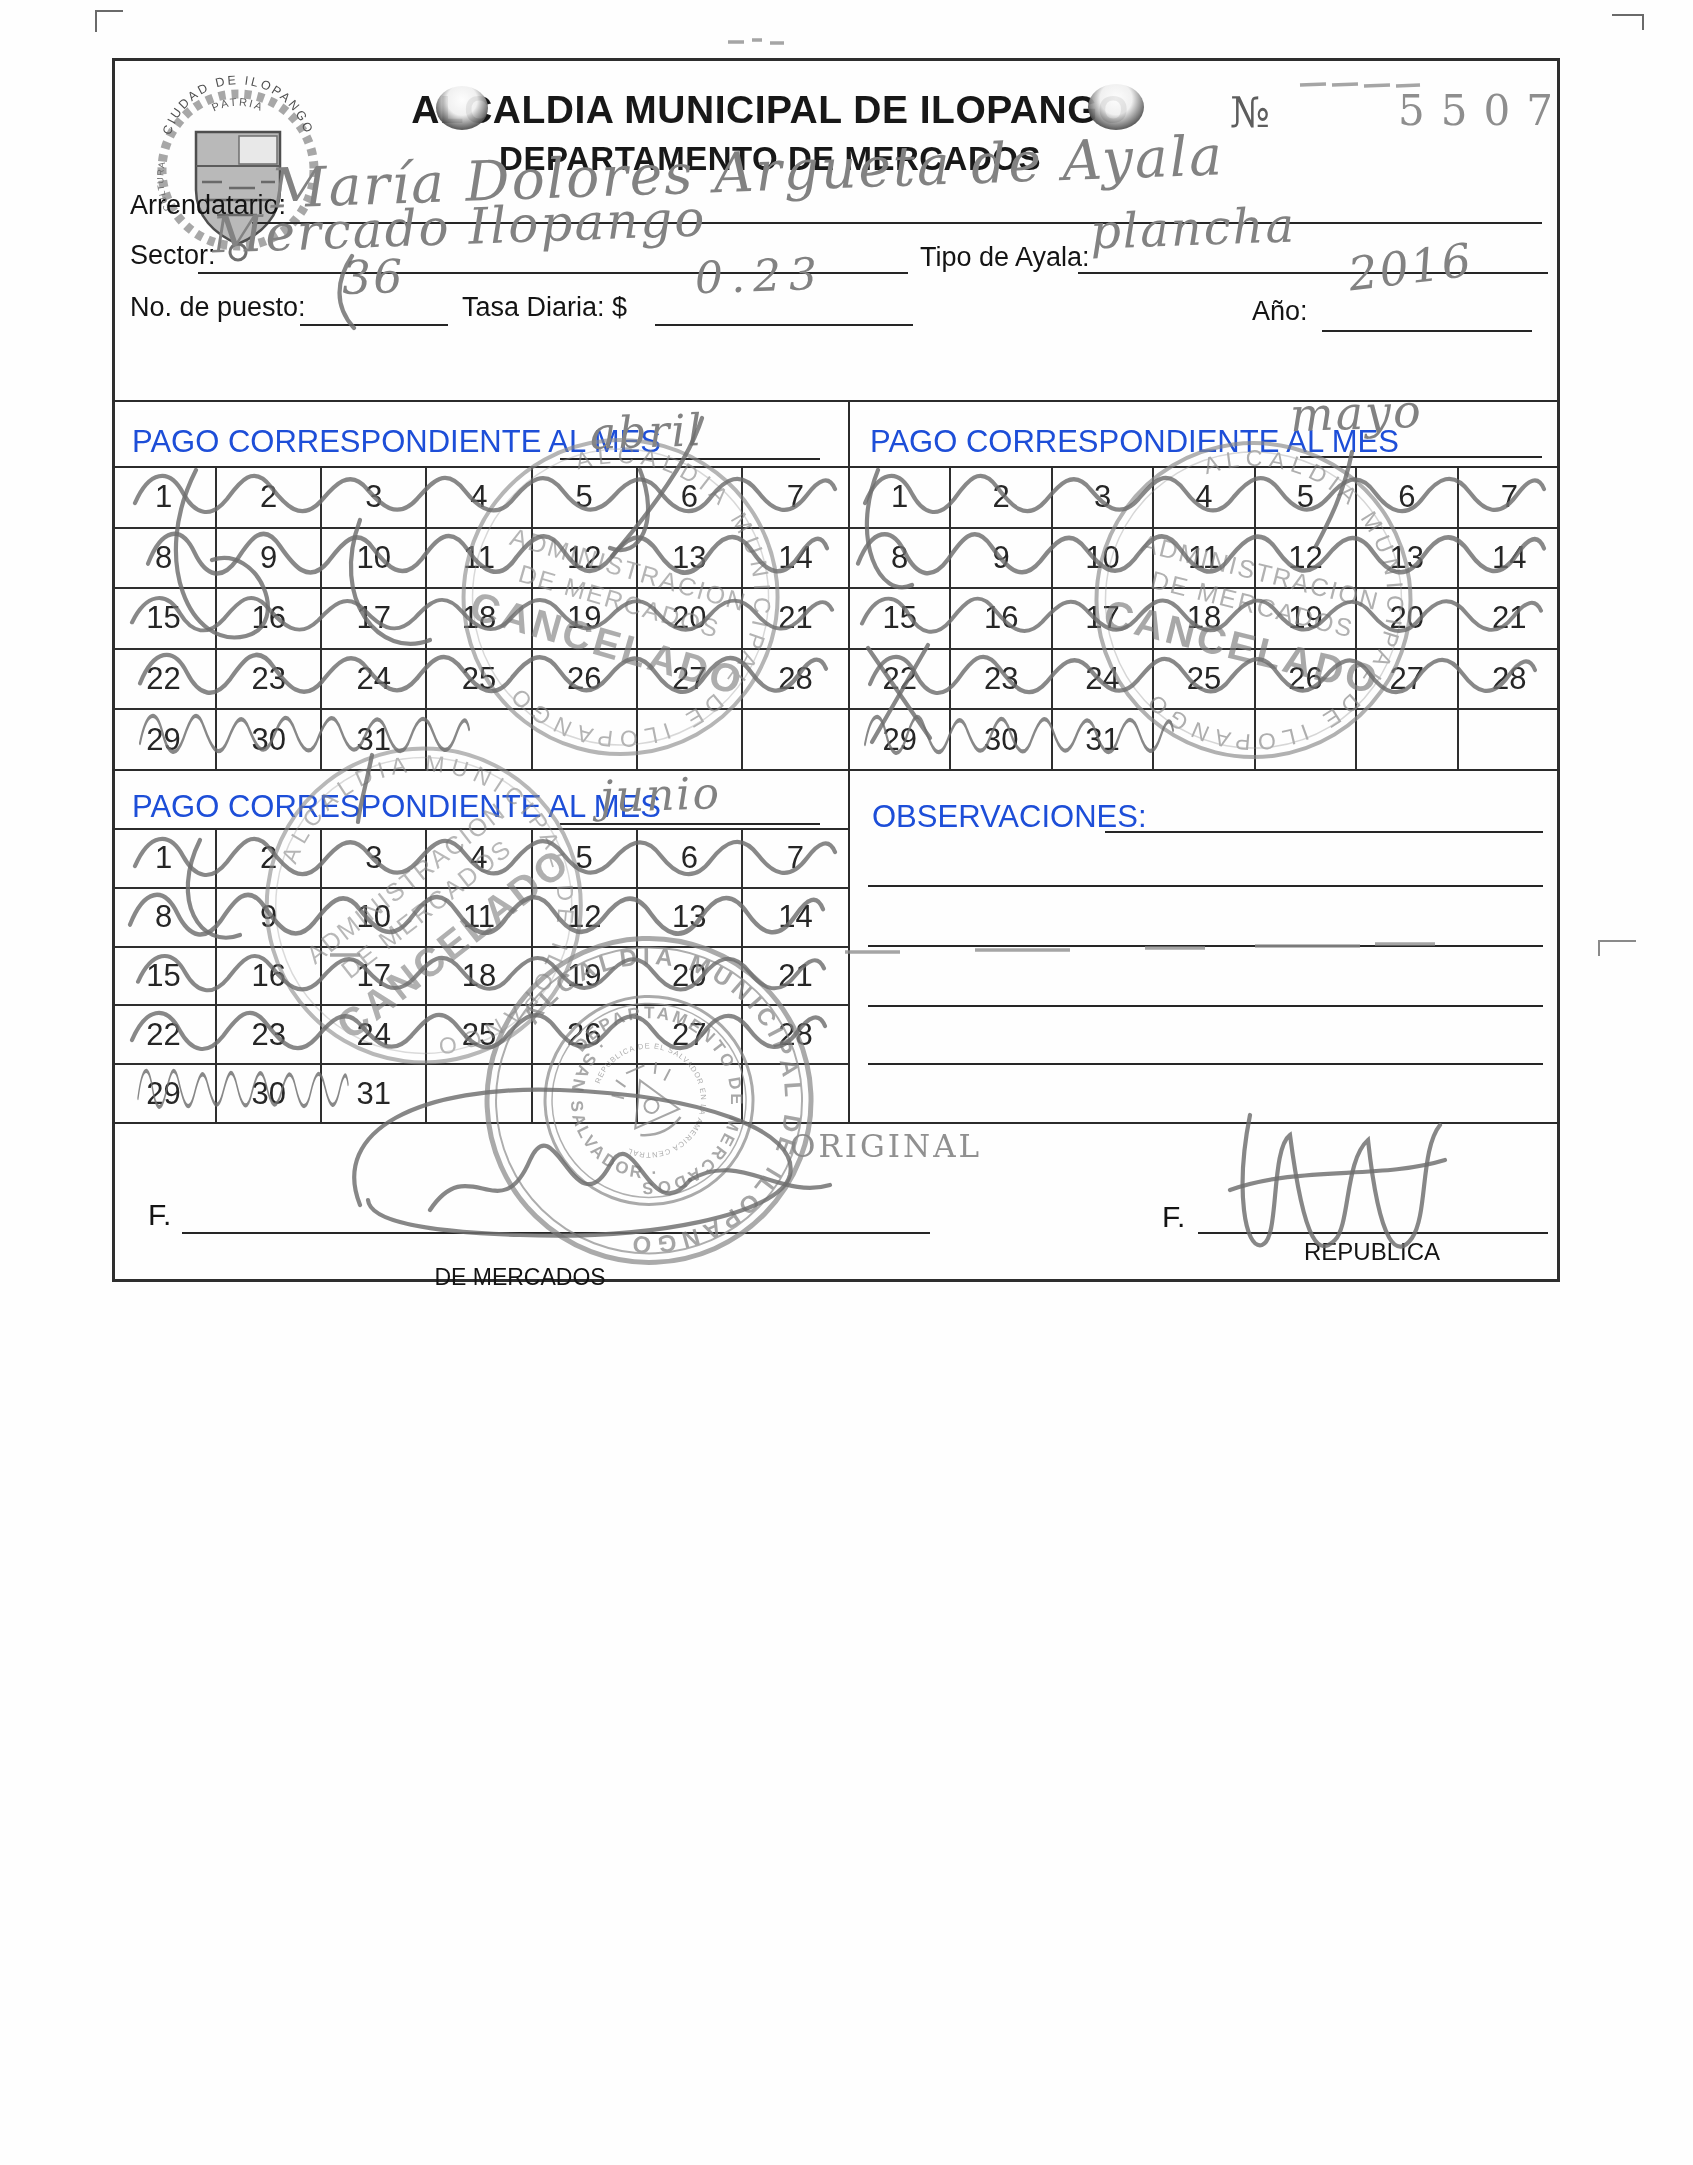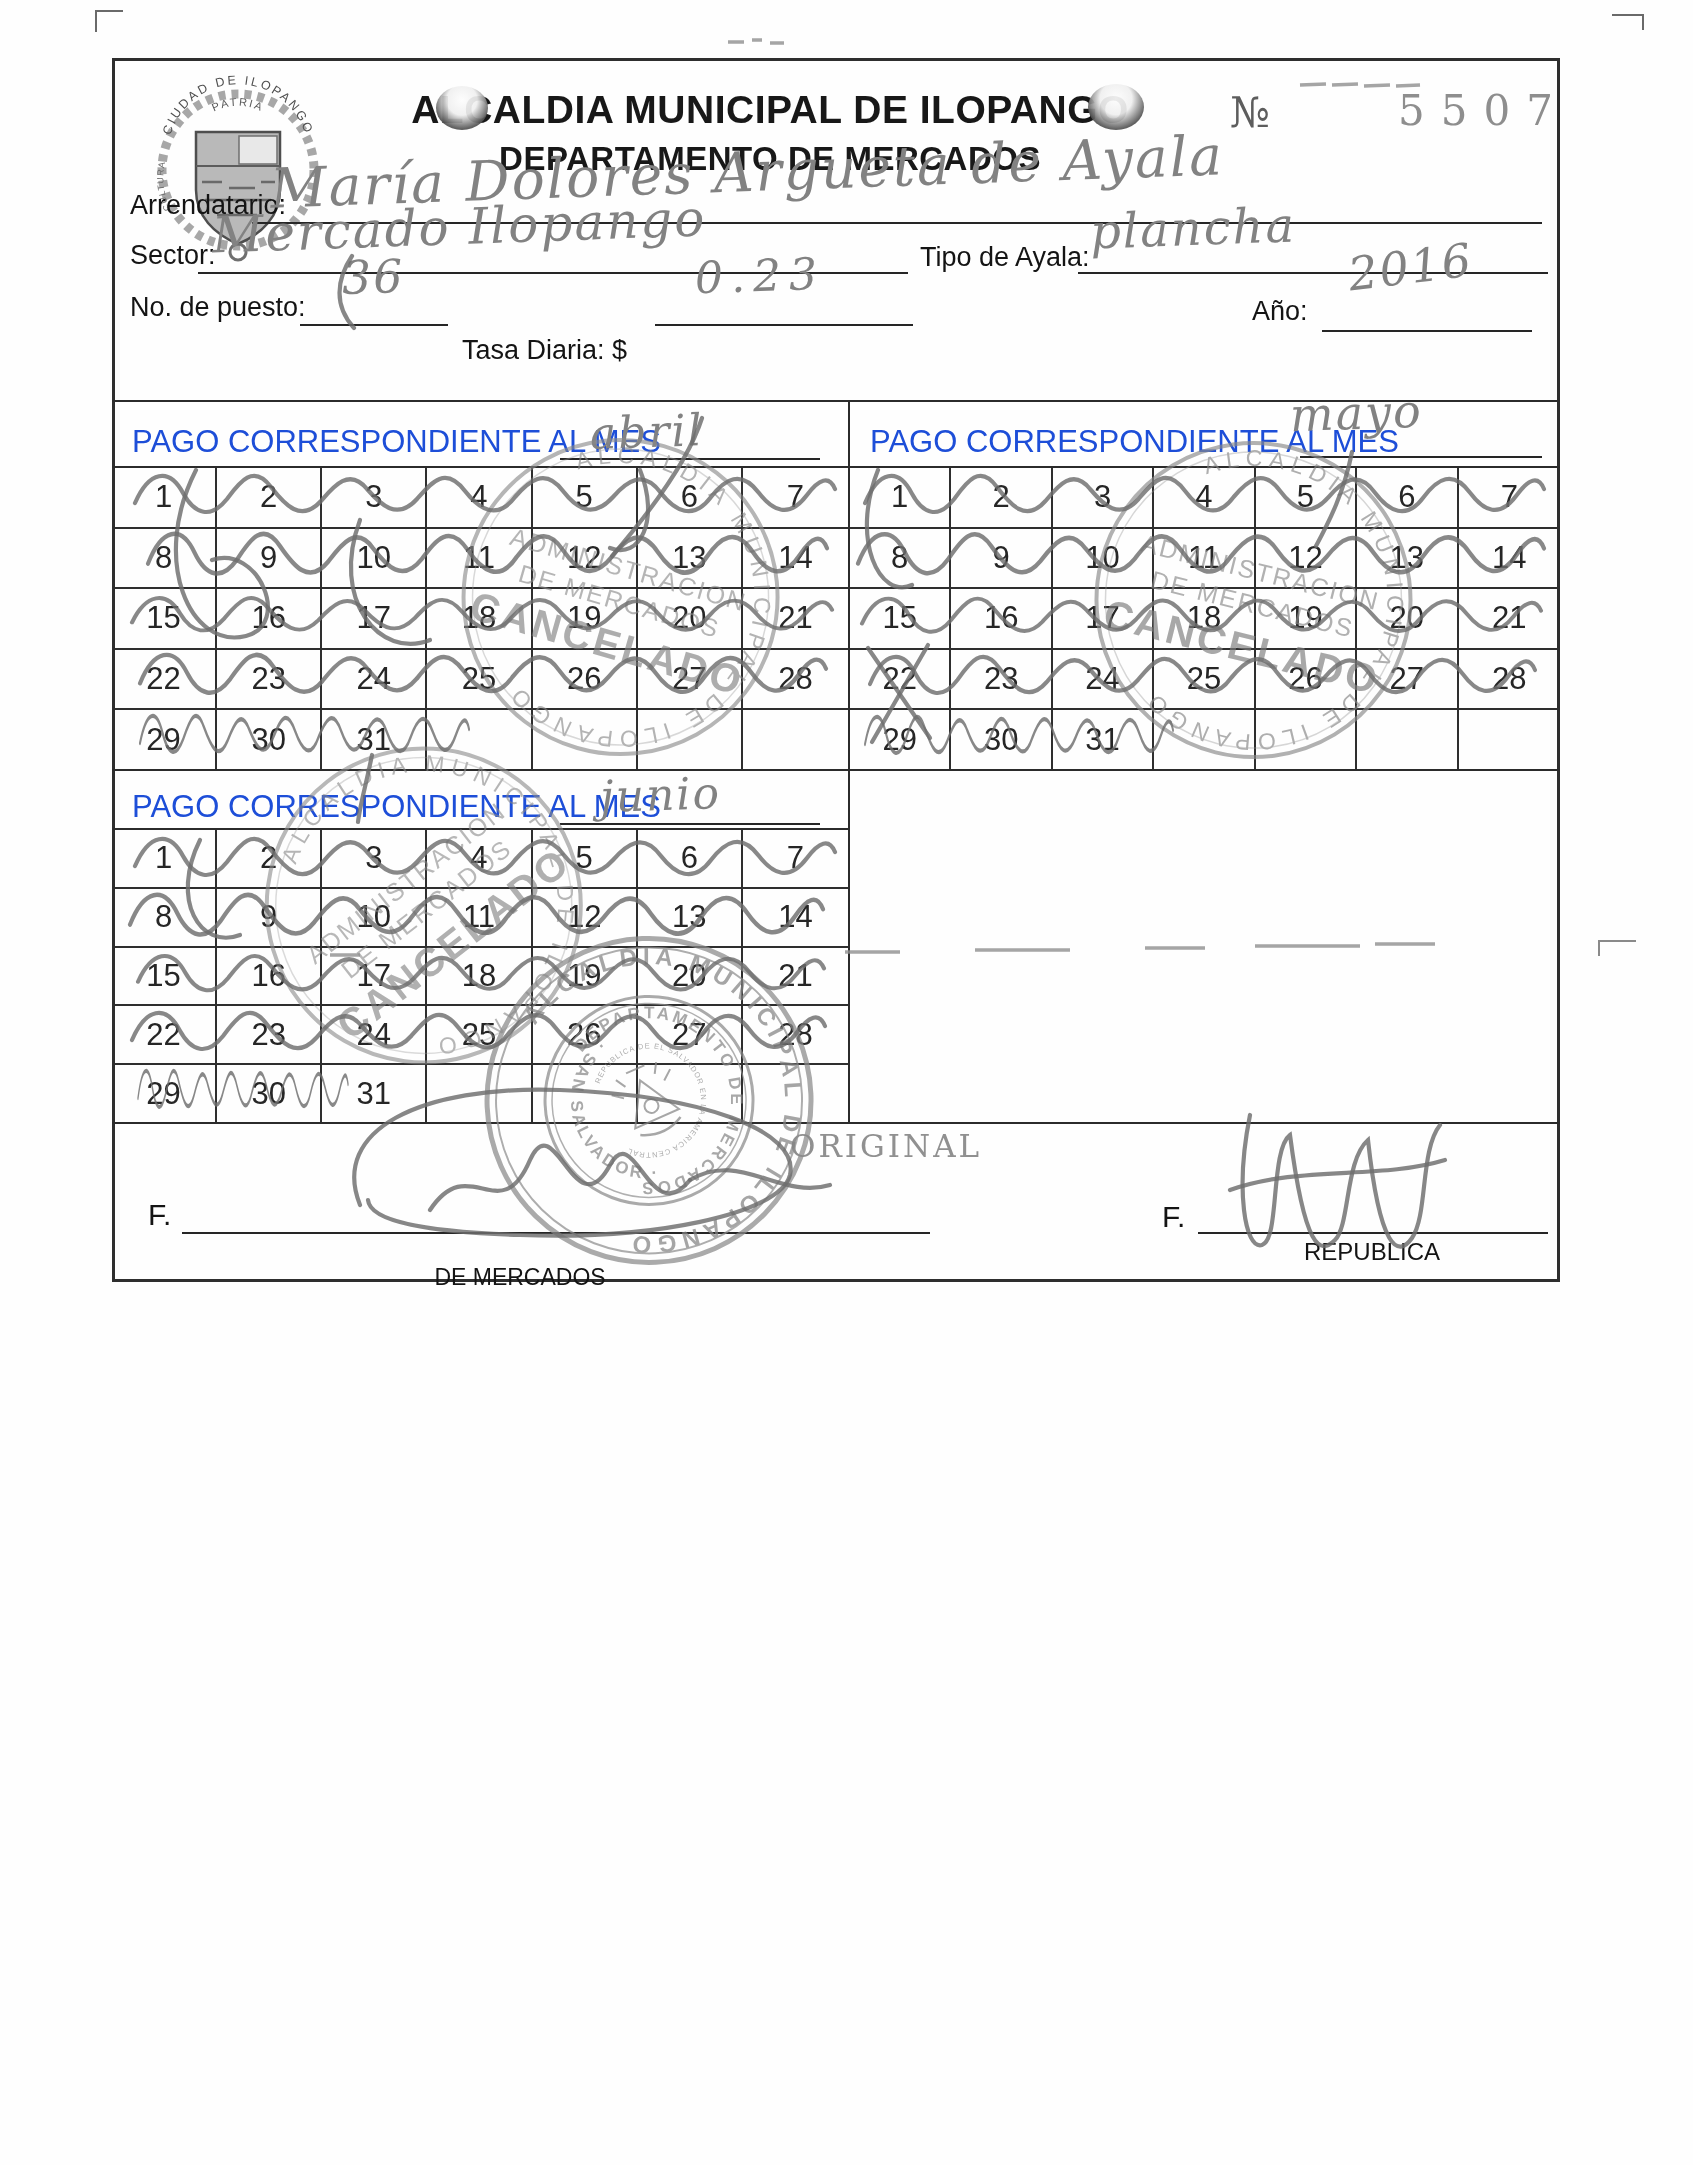--- a/index.html
+++ b/index.html
@@ -89,21 +89,21 @@
   <div class="hand" style="left:212px;top:198px;font-size:50px;">Mercado Ilopango</div>
 
   <div class="label" style="left:920px;top:242px;">Tipo de Ayala:</div>
   <div class="wline" style="left:1078px;top:272px;width:470px;"></div>
   <div class="hand" style="left:1090px;top:200px;font-size:48px;">plancha</div>
 
   <div class="label" style="left:130px;top:292px;">No. de puesto:</div>
   <div class="wline" style="left:300px;top:324px;width:148px;"></div>
   <div class="hand" style="left:342px;top:250px;font-size:46px;">36</div>
 
-  <div class="label" style="left:462px;top:292px;margin-top:43px;">Tasa Diaria: $</div>
+  <div class="label" style="left:462px;top:292px;">Tasa Diaria: $</div>
   <div class="wline" style="left:655px;top:324px;width:258px;"></div>
   <div class="hand" style="left:695px;top:250px;font-size:44px;letter-spacing:8px;">0.23</div>
 
   <div class="label" style="left:1252px;top:296px;">Año:</div>
   <div class="wline" style="left:1322px;top:330px;width:210px;"></div>
   <div class="hand" style="left:1348px;top:240px;font-size:46px;transform:rotate(-7deg);">2016</div>
 
   <div class="hline" style="left:112px;top:400px;width:1448px;"></div>
   <div class="hline" style="left:112px;top:769px;width:1448px;"></div>
   <div class="hline" style="left:112px;top:1122px;width:1448px;"></div>
@@ -231,20 +231,28 @@
         <div class="day-cell">29</div>
         <div class="day-cell">30</div>
         <div class="day-cell">31</div>
         <div class="day-cell"></div>
         <div class="day-cell"></div>
         <div class="day-cell"></div>
         <div class="day-cell"></div>
       </div>
   </section>
 
+  <section class="month-panel" style="left:850px;top:769px;width:710px;height:353px;">
+    <div class="pago-label" style="left:22px;top:30px;">OBSERVACIONES:</div>
+    <div class="wline" style="left:255px;top:62px;width:438px;"></div>
+    <div class="wline" style="left:18px;top:116px;width:675px;"></div>
+    <div class="wline" style="left:18px;top:176px;width:675px;"></div>
+    <div class="wline" style="left:18px;top:236px;width:675px;"></div>
+    <div class="wline" style="left:18px;top:294px;width:675px;"></div>
+  </section>
 
   <div class="original" style="left:790px;top:1128px;text-align:center;">ORIGINAL</div>
 
   <div class="label" style="left:148px;top:1198px;font-size:30px;">F.</div>
   <div class="wline" style="left:182px;top:1232px;width:748px;"></div>
   <div class="caption" style="left:250px;top:1264px;width:540px;font-size:23px;">DE MERCADOS</div>
 
   <div class="label" style="left:1162px;top:1200px;font-size:30px;">F.</div>
   <div class="wline" style="left:1198px;top:1232px;width:350px;"></div>
   <div class="caption" style="left:1192px;top:1238px;width:360px;">REPUBLICA</div>

